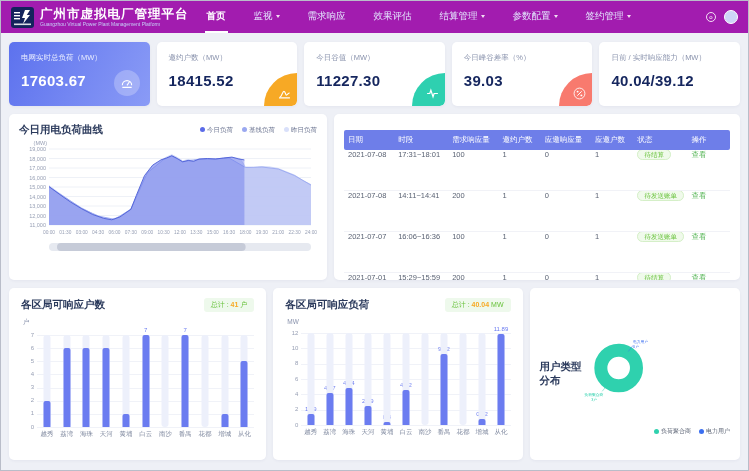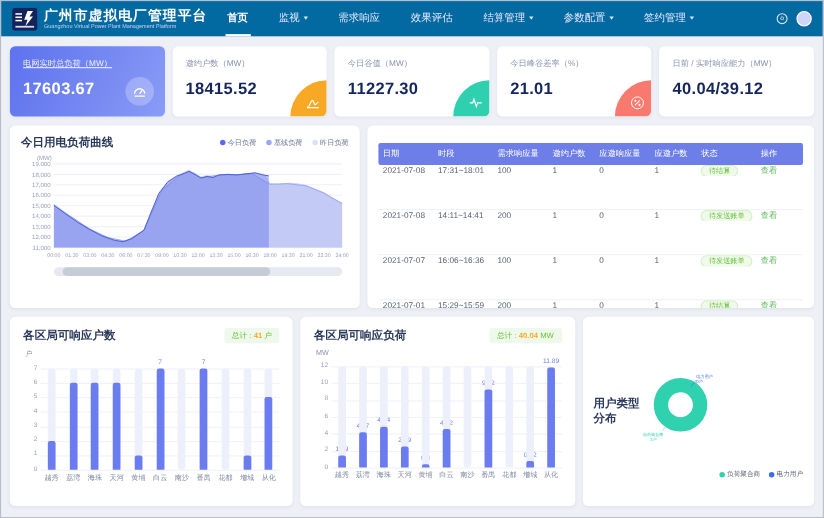--- a/index.html
+++ b/index.html
@@ -1,20 +1,20 @@
 <!DOCTYPE html>
 <html><head>
 <meta charset="utf-8">
 <style>
   * { box-sizing: border-box; }
   body { margin:0; font-family:"Liberation Sans","DejaVu Sans",sans-serif; background:#fff; }
   .frame { width:749px; height:471px; border:1px solid #b9bdc9; background:#eef0f6; overflow:hidden; position:relative; }
 
   
-  .navbar { height:32px; background:#0369a1; display:flex; align-items:center; padding:0 10px; color:#fff; }
+  .navbar { height:32px; background:#a21caf; display:flex; align-items:center; padding:0 10px; color:#fff; }
   .logo { width:23px; height:21px; margin-right:6px; flex:0 0 auto; }
   .brand { display:flex; flex-direction:column; justify-content:center; margin-right:16px; }
   .brand-title { font-size:12.5px; font-weight:bold; letter-spacing:1px; line-height:13px; white-space:nowrap; }
   .brand-sub { font-size:5px; color:#c7d0f8; line-height:6px; white-space:nowrap; }
   .nav { display:flex; align-items:stretch; height:32px; gap:24px; font-size:9.5px; }
   .nav-item { display:flex; align-items:center; cursor:pointer; color:#e4e8ff; border-bottom:2px solid transparent; padding:0 2px; white-space:nowrap; }
   .nav-item.active { color:#fff; font-weight:bold; border-bottom-color:#fff; }
   .caret { display:inline-block; width:0; height:0; border-left:2.5px solid transparent; border-right:2.5px solid transparent; border-top:3px solid rgba(255,255,255,.85); margin-left:3px; }
   .nav-right { margin-left:auto; display:flex; align-items:center; gap:8px; }
   .bell { width:10px; height:10px; border:1px solid rgba(255,255,255,.85); border-radius:50%; font-size:6px; line-height:9px; text-align:center; color:#fff; }
@@ -23,21 +23,21 @@
   
   .kpi-row { display:flex; gap:7px; padding:9px 8px 8px 8px; }
   .mid-row { display:flex; gap:7px; padding:0 8px; }
   .bottom-row { display:flex; gap:7px; padding:8px; }
   .card { background:#fff; border-radius:5px; box-shadow:0 1px 3px rgba(60,70,120,.06); }
 
   
   .kpi { flex:1; height:64px; position:relative; padding:11px 12px; overflow:hidden; border-radius:5px; background:#fff; box-shadow:0 1px 3px rgba(60,70,120,.06); }
   .kpi.highlight { background:linear-gradient(115deg,#5d72ee 0%,#8a9bf6 100%); }
   .kpi-label { font-size:7.5px; color:#8a93ad; white-space:nowrap; }
-  .kpi.highlight .kpi-label { color:#e9edff;text-decoration:underline; }
+  .kpi.highlight .kpi-label { color:#e9edff; }
   .kpi-value { font-size:15px; font-weight:bold; color:#15265e; margin-top:9px; letter-spacing:.3px; }
   .kpi.highlight .kpi-value { color:#fff; }
   .corner { position:absolute; right:0; bottom:0; width:33px; height:33px; border-top-left-radius:100%; border-bottom-right-radius:5px; }
   .corner svg { position:absolute; right:6px; bottom:6px; }
   .round-icon { position:absolute; right:10px; bottom:10px; width:26px; height:26px; border-radius:50%; background:rgba(255,255,255,.25); display:flex; align-items:center; justify-content:center; }
 
   
   .card-head { display:flex; justify-content:space-between; align-items:center; }
   .card-head h3 { margin:0; font-size:10.5px; color:#2b3a5c; font-weight:bold; }
   .legend { display:flex; gap:9px; font-size:6.5px; color:#6a7390; }
@@ -140,21 +140,21 @@
         <div class="kpi-label">今日谷值（MW）</div>
                <div class="kpi-value">11227.30</div>
         <div class="corner" style="background:#2ed0b0">
           <svg viewBox="0 0 24 24" width="13" height="13">
             <path d="M2 12h5l2-6 4 12 2-6h7" fill="none" stroke="#fff" stroke-width="2.2"></path>
           </svg>
         </div>
       </div>
       <div class="kpi">
         <div class="kpi-label">今日峰谷差率（%）</div>
-               <div class="kpi-value">21.01</div>
+               <div class="kpi-value">39.03</div>
         <div class="corner" style="background:#f87a6e">
           <svg viewBox="0 0 24 24" width="13" height="13">
             <circle cx="12" cy="12" r="10" fill="none" stroke="#fff" stroke-width="1.6"></circle>
             <line x1="8" y1="16" x2="16" y2="8" stroke="#fff" stroke-width="1.8"></line>
             <circle cx="8.5" cy="8.5" r="1.8" fill="#fff"></circle>
             <circle cx="15.5" cy="15.5" r="1.8" fill="#fff"></circle>
           </svg>
         </div>
       </div>
       <div class="kpi">

